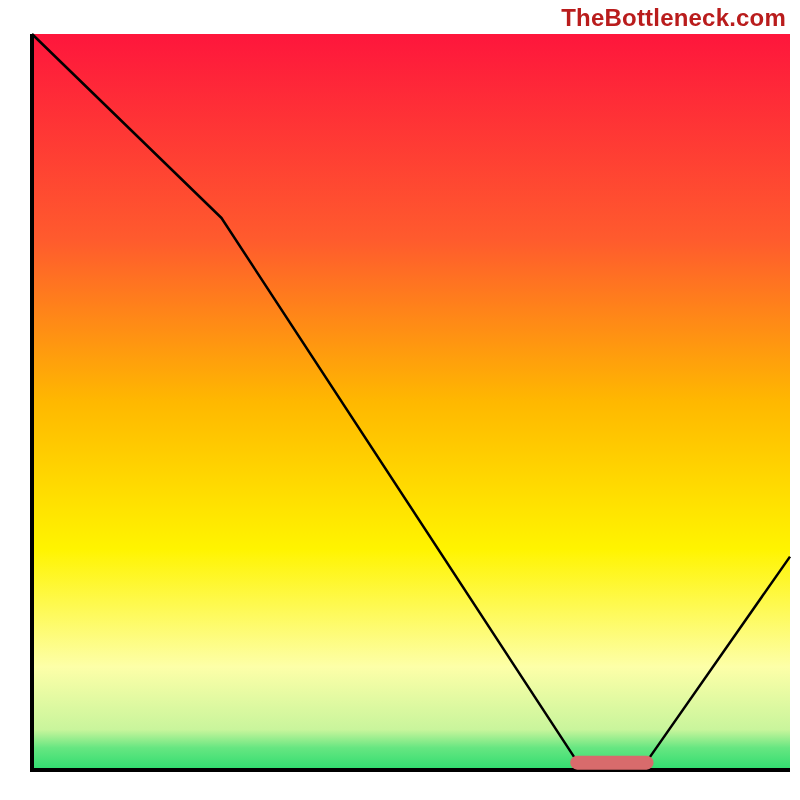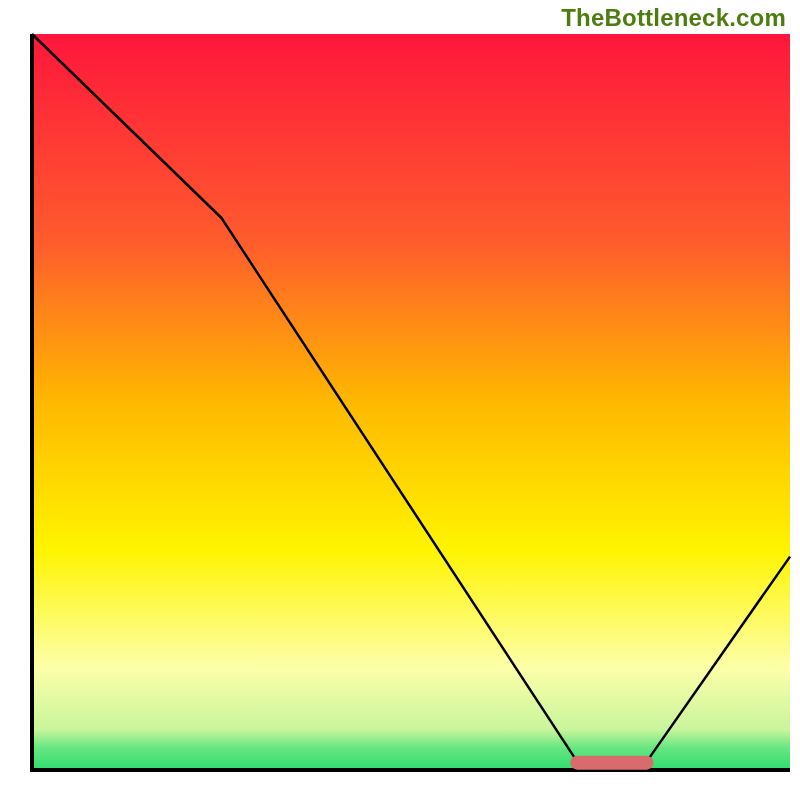--- a/index.html
+++ b/index.html
@@ -14,21 +14,21 @@
     position: relative;
     width: 800px;
     height: 800px;
   }
   .watermark {
     position: absolute;
     top: 4px;
     right: 14px;
     font-size: 24px;
     font-weight: 600;
-    color: #4d7c0f;
+    color: #b91c1c;
     letter-spacing: 0.2px;
   }
   svg {
     position: absolute;
     left: 0;
     top: 0;
   }
   .axis-line {
     stroke: #000;
     stroke-width: 4px;

